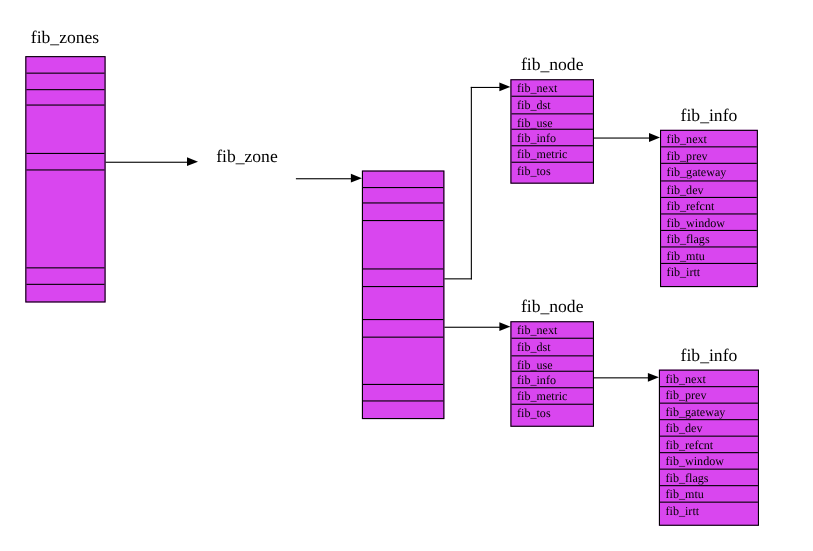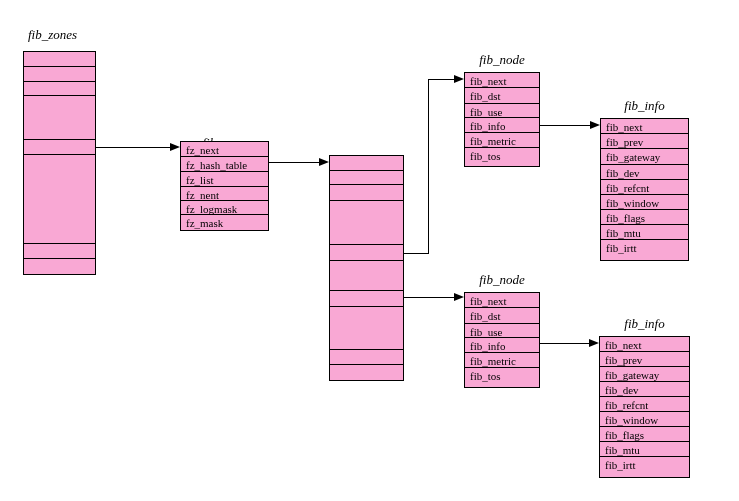--- a/index.html
+++ b/index.html
@@ -2,32 +2,32 @@
 <html><head>
 <meta charset="utf-8">
 <style>
   html,body{margin:0;padding:0;background:#ffffff;}
   .diagram{
     position:relative;width:739px;height:501px;background:#ffffff;
     font-family:"Liberation Serif", "DejaVu Serif", serif;
     color:#000000;overflow:hidden;
   }
   .tbl{
-    position:absolute;border:1px solid #000;background:#f9a8d4;
+    position:absolute;border:1px solid #000;background:#d946ef;
     box-sizing:border-box;
   }
   .row{
     box-sizing:border-box;border-bottom:1px solid #000;
     display:flex;align-items:flex-start;
     font-size:11px;padding:2px 2px 0 5px;white-space:nowrap;overflow:hidden;
   }
   .row:last-child{border-bottom:none;}
   .tbl-label{
-    position:absolute;font-size:13px;height:16px;line-height:14px;
-    text-align:center;white-space:nowrap;font-style:italic;
+    position:absolute;font-size:16px;height:16px;line-height:14px;
+    text-align:center;white-space:nowrap;
   }
   .tbl-label.left{text-align:left;padding-left:5px;box-sizing:border-box;}
   .hline{position:absolute;height:1px;background:#000;}
   .vline{position:absolute;width:1px;background:#000;}
   .arrowhead{
     position:absolute;width:0;height:0;
     border-top:4px solid transparent;border-bottom:4px solid transparent;
     border-left:10px solid #000;
   }
 </style>
@@ -42,40 +42,20 @@
     <div class="row" style="height:15px"></div>
     <div class="row" style="height:14px"></div>
     <div class="row" style="height:44px"></div>
     <div class="row" style="height:15px"></div>
     <div class="row" style="height:89px"></div>
     <div class="row" style="height:15px"></div>
     <div class="row" style="height:15px"></div>
   </div>
 
   <div class="tbl-label" style="left:180px;top:136px;width:89px;">fib_zone</div>
-  <div class="tbl" style="left:180px;top:141px;width:89px;">
-    <div class="row" style="height:15px">
-        <span>fz_next</span>
-      </div>
-    <div class="row" style="height:15px">
-        <span>fz_hash_table</span>
-      </div>
-    <div class="row" style="height:15px">
-        <span>fz_list</span>
-      </div>
-    <div class="row" style="height:14px">
-        <span>fz_nent</span>
-      </div>
-    <div class="row" style="height:14px">
-        <span>fz_logmask</span>
-      </div>
-    <div class="row" style="height:15px">
-        <span>fz_mask</span>
-      </div>
-  </div>
 
   <div class="tbl" style="left:329px;top:155px;width:75px;">
     <div class="row" style="height:15px"></div>
     <div class="row" style="height:14px"></div>
     <div class="row" style="height:16px"></div>
     <div class="row" style="height:44px"></div>
     <div class="row" style="height:16px"></div>
     <div class="row" style="height:30px"></div>
     <div class="row" style="height:16px"></div>
     <div class="row" style="height:43px"></div>

